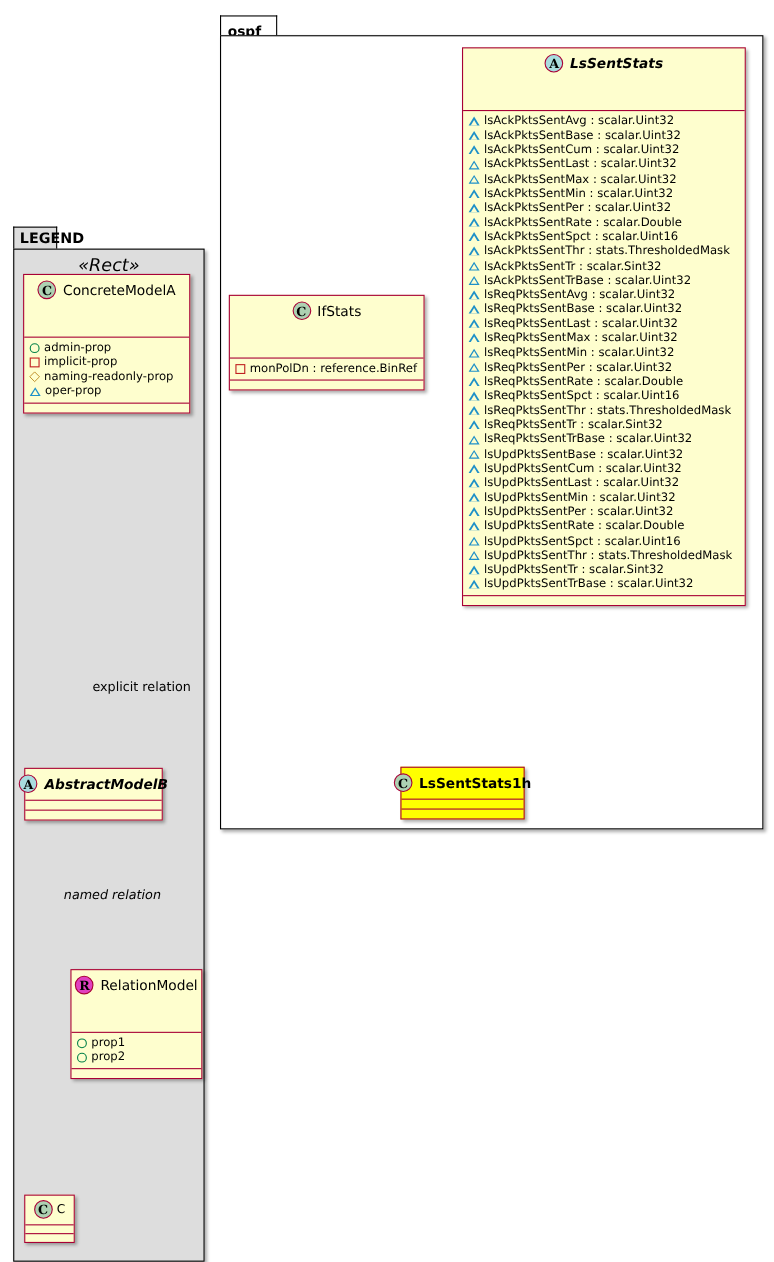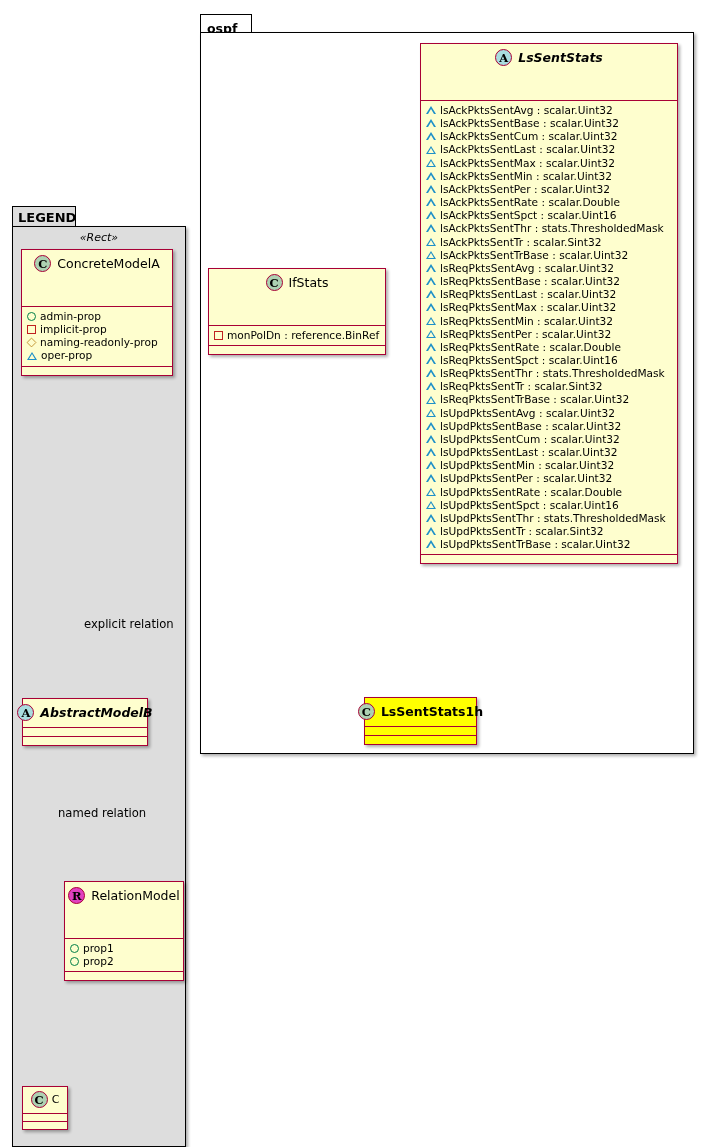--- a/index.html
+++ b/index.html
@@ -54,21 +54,21 @@
   .pkg-tab{position:absolute;border:1.5px solid #000;border-bottom:none;
            background:#fff;box-sizing:border-box;display:flex;align-items:center;
            padding-left:6px;font-size:12.5px;font-weight:bold;color:#000;}
   .tab-fold{position:absolute;right:-1px;top:-1px;width:0;height:0;}
 
   .legend-body{position:absolute;border:1.5px solid #000;background:#DDDDDD;
        box-shadow:2px 2px 3px rgba(0,0,0,.33);box-sizing:border-box;}
   .legend-tab{position:absolute;background:#DDDDDD;border:1.5px solid #000;
        border-bottom:none;box-sizing:border-box;display:flex;align-items:center;
        padding-left:5px;font-size:13px;font-weight:bold;color:#000;}
-  .stereo{position:absolute;font-size:11px;font-style:italic;color:#000;
+  .stereo{position:absolute;font-size:16px;font-style:italic;color:#000;
           text-align:center;}
 
   
   .node.hl{background:#FFFF00;border-color:#A80036;}
   .edge-label{position:absolute;font-size:11.6px;color:#000;white-space:nowrap;}
 </style>
 </head>
 <body>
 
 <svg id="svg-layer" viewBox="0 0 704 1147" xmlns="http://www.w3.org/2000/svg">
@@ -190,24 +190,20 @@
       <div class="attr">
         <span class="g-triw"></span>
         <span>lsReqPktsSentTr : scalar.Sint32</span>
       </div>
       <div class="attr">
         <span class="g-triw"></span>
         <span>lsReqPktsSentTrBase : scalar.Uint32</span>
       </div>
       <div class="attr">
         <span class="g-triw"></span>
-        <span>lsUpdPktsSentAvg : scalar.Uint32</span>
-      </div>
-      <div class="attr">
-        <span class="g-triw"></span>
         <span>lsUpdPktsSentBase : scalar.Uint32</span>
       </div>
       <div class="attr">
         <span class="g-triw"></span>
         <span>lsUpdPktsSentCum : scalar.Uint32</span>
       </div>
       <div class="attr">
         <span class="g-triw"></span>
         <span>lsUpdPktsSentLast : scalar.Uint32</span>
       </div>
@@ -259,21 +255,21 @@
 
 <div class="node hl" style="left:364px;top:697px;width:113px;">
   <div class="hdr">
     <span class="badge badge-C">C</span>
     <span class="hdr-title bold">LsSentStats1h</span>
   </div>
   <div class="sep empty-comp"></div>
   <div class="sep empty-comp"></div>
 </div>
 
-<div class="legend-tab" style="left:12px;top:206px;width:64px;height:21px;">
+<div class="legend-tab" style="left:12px;top:206px;width:40px;height:21px;">
   <span>LEGEND</span>
   <svg class="tab-fold" width="16" height="22" viewBox="0 0 16 22" style="right:-16px;top:-1px;">
     <polygon points="0,0 15,21 0,21" fill="#DDDDDD" stroke="#000" stroke-width="1.5"></polygon>
   </svg>
 </div>
 <div class="legend-body" style="left:12px;top:226px;width:174px;height:921px;"></div>
 
 <div class="stereo" style="left:12px;top:231px;width:174px;">«Rect»</div>
 
 <div class="node" style="left:21px;top:249px;width:152px;">
@@ -332,13 +328,13 @@
 <div class="node" style="left:22px;top:1086px;width:46px;">
   <div class="hdr" style="padding:4px 5px 5px 5px;gap:4px;">
     <span class="badge badge-C">C</span>
     <span class="hdr-title" style="font-size:11px;">C</span>
   </div>
   <div class="sep empty-comp" style="height:7px;"></div>
   <div class="sep empty-comp" style="height:7px;"></div>
 </div>
 
 <div class="edge-label" style="left:84px;top:617px;">explicit relation</div>
-<div class="edge-label" style="left:58px;top:806px;">named relation</div>
+<div class="edge-label" style="left:58px;top:806px;font-style:italic;">named relation</div>
 
 </body></html>

